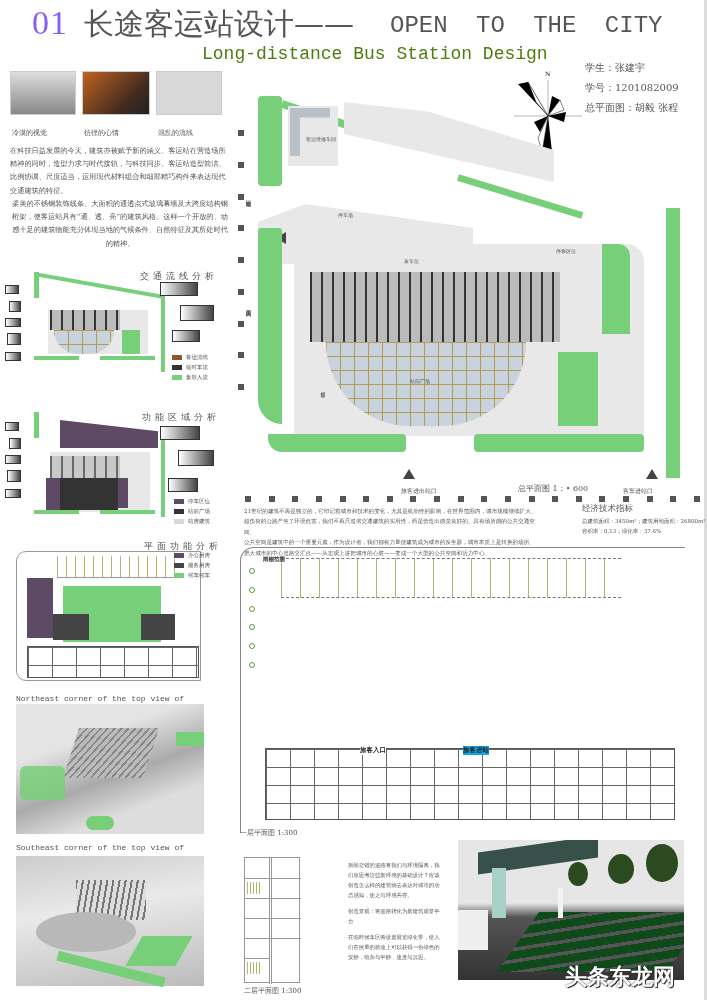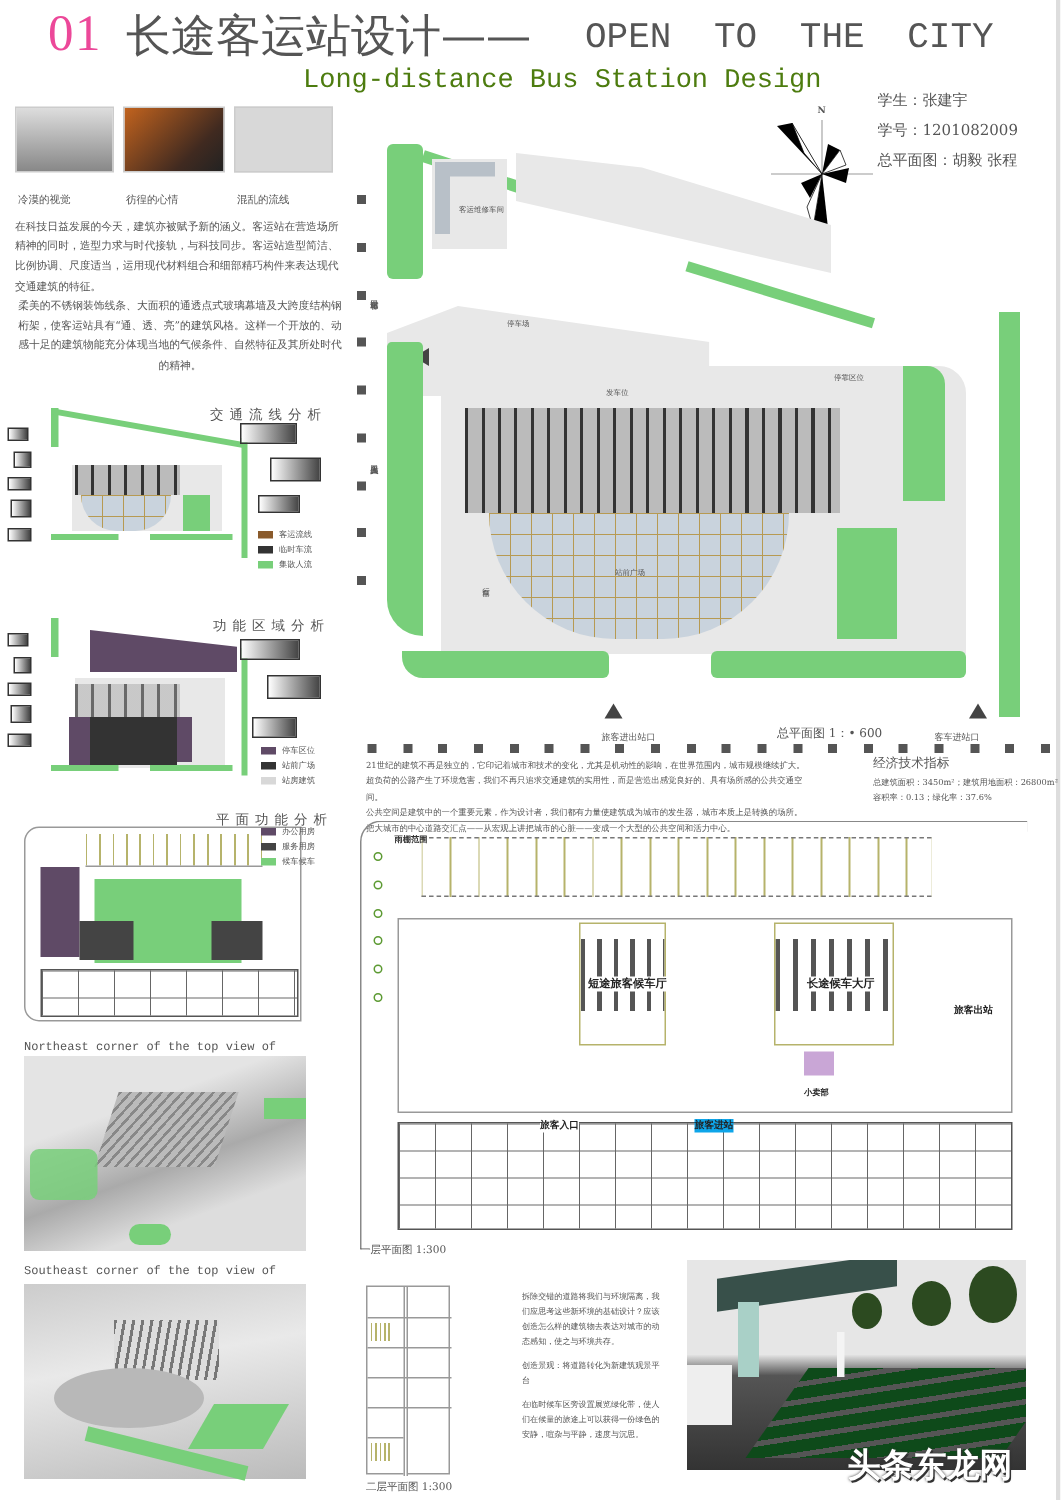--- a/index.html
+++ b/index.html
@@ -1,19 +1,19 @@
 <!DOCTYPE html>
 <html><head>
 <meta charset="utf-8">
 <style>
   * { box-sizing: border-box; margin: 0; padding: 0; }
   body { width: 707px; height: 1000px; background: #fff; font-family: "DejaVu Serif", serif; color: #444; position: relative; overflow: hidden; }
   .abs { position: absolute; }
   .frame { position:absolute; left:0; top:0; width:707px; height:1000px; border-right: 3px solid #ddd; }
-  .title-num { left: 32px; top: 4px; font-family: "Liberation Serif", serif; font-size: 34px; color: #ec4899; letter-spacing: 1px; }
+  .title-num { left: 32px; top: 4px; font-family: "Liberation Serif", serif; font-size: 34px; color: #8b5cf6; letter-spacing: 1px; }
   .title-cn { left: 84px; top: 4px; font-size: 30px; color: #555; font-family: "DejaVu Serif", serif; }
   .title-en { left: 390px; top: 12px; font-family: "Liberation Mono", monospace; font-size: 24px; color: #555; word-spacing: 14px; }
   .subtitle { left: 202px; top: 44px; font-family: "Liberation Mono", monospace; font-size: 18px; color: #4d7c0f; }
   .student { left: 585px; top: 58px; font-size: 10px; line-height: 20px; color: #555; }
   .photo { background: #999; border: 1px solid #ccc; }
   .caption { font-size: 7px; color: #555; }
   .para { font-size: 7.2px; line-height: 13.2px; color: #555; }
   .sec-title { font-size: 9px; letter-spacing: 4px; color: #555; }
   .green { background: #78cf7a; }
   .gray-lt { background: #e8e8e8; }
@@ -255,29 +255,20 @@
   <div class="abs" style="left:40px; top:10px; width:340px; height:40px; background-image: repeating-linear-gradient(90deg, #b6b36b 0 1px, transparent 1px 19px); border-top:1px dashed #777; border-bottom:1px dashed #777;"></div>
   <span class="abs" style="left:22px; top:8px; font-size:5.5px; font-weight:bold; color:#333;">雨棚范围</span>
   <div class="abs" style="left:8px; top:20px; width:6px; height:100px; display:flex; flex-direction:column; justify-content:space-between;">
     <span style="width:6px;height:6px;border:1.5px solid #5c9a32;border-radius:50%;"></span>
     <span style="width:6px;height:6px;border:1.5px solid #5c9a32;border-radius:50%;"></span>
     <span style="width:6px;height:6px;border:1.5px solid #5c9a32;border-radius:50%;"></span>
     <span style="width:6px;height:6px;border:1.5px solid #5c9a32;border-radius:50%;"></span>
     <span style="width:6px;height:6px;border:1.5px solid #5c9a32;border-radius:50%;"></span>
     <span style="width:6px;height:6px;border:1.5px solid #5c9a32;border-radius:50%;"></span>
   </div>
-  <div class="abs" style="left:24px; top:64px; width:410px; height:130px; border:1px solid #999;">
-    <div class="abs" style="left:120px; top:2px; width:58px; height:82px; border:1px solid #b6b36b; background-image: repeating-linear-gradient(90deg, #555 0 3px, transparent 3px 11px); background-size: 100% 60%; background-repeat:no-repeat; background-position: 0 10px;"></div>
-    <span class="abs" style="left:126px; top:38px; font-size:7.5px; font-weight:bold; color:#222; background:#fff;">短途旅客候车厅</span>
-    <div class="abs" style="left:250px; top:2px; width:80px; height:82px; border:1px solid #b6b36b; background-image: repeating-linear-gradient(90deg, #555 0 3px, transparent 3px 12px); background-size: 100% 60%; background-repeat:no-repeat; background-position: 0 10px;"></div>
-    <span class="abs" style="left:272px; top:38px; font-size:7.5px; font-weight:bold; color:#222; background:#fff;">长途候车大厅</span>
-    <div class="abs" style="left:270px; top:88px; width:20px; height:16px; background:#c9a6d6;"></div>
-    <span class="abs" style="left:270px; top:112px; font-size:5.5px; font-weight:bold; color:#222;">小卖部</span>
-    <span class="abs" style="left:370px; top:56px; font-size:6.5px; font-weight:bold; color:#222;">旅客出站</span>
-  </div>
   <div class="abs fp-lines" style="left:24px; top:200px; width:410px; height:72px;"></div>
   <span class="abs" style="left:119px; top:198px; font-size:6.5px; font-weight:bold; color:#222; background:#fff;">旅客入口</span>
   <span class="abs" style="left:222px; top:198px; font-size:6.5px; font-weight:bold; color:#222; background:#0ea5e9;">旅客进站</span>
 </div>
 <span class="abs plan-label" style="left:240px; top:828px; font-size:7px;">一层平面图 1:300</span>
 
 <div class="abs" style="left:244px; top:857px; width:56px; height:126px; border:1.5px solid #999;">
   <div class="abs" style="left:24px; top:0; width:3px; height:126px; background:#fff; border-left:1px solid #999; border-right:1px solid #999;"></div>
   <div class="abs" style="left:0; top:20px; width:56px; height:1px; background:#999;"></div>
   <div class="abs" style="left:0; top:40px; width:56px; height:1px; background:#999;"></div>

